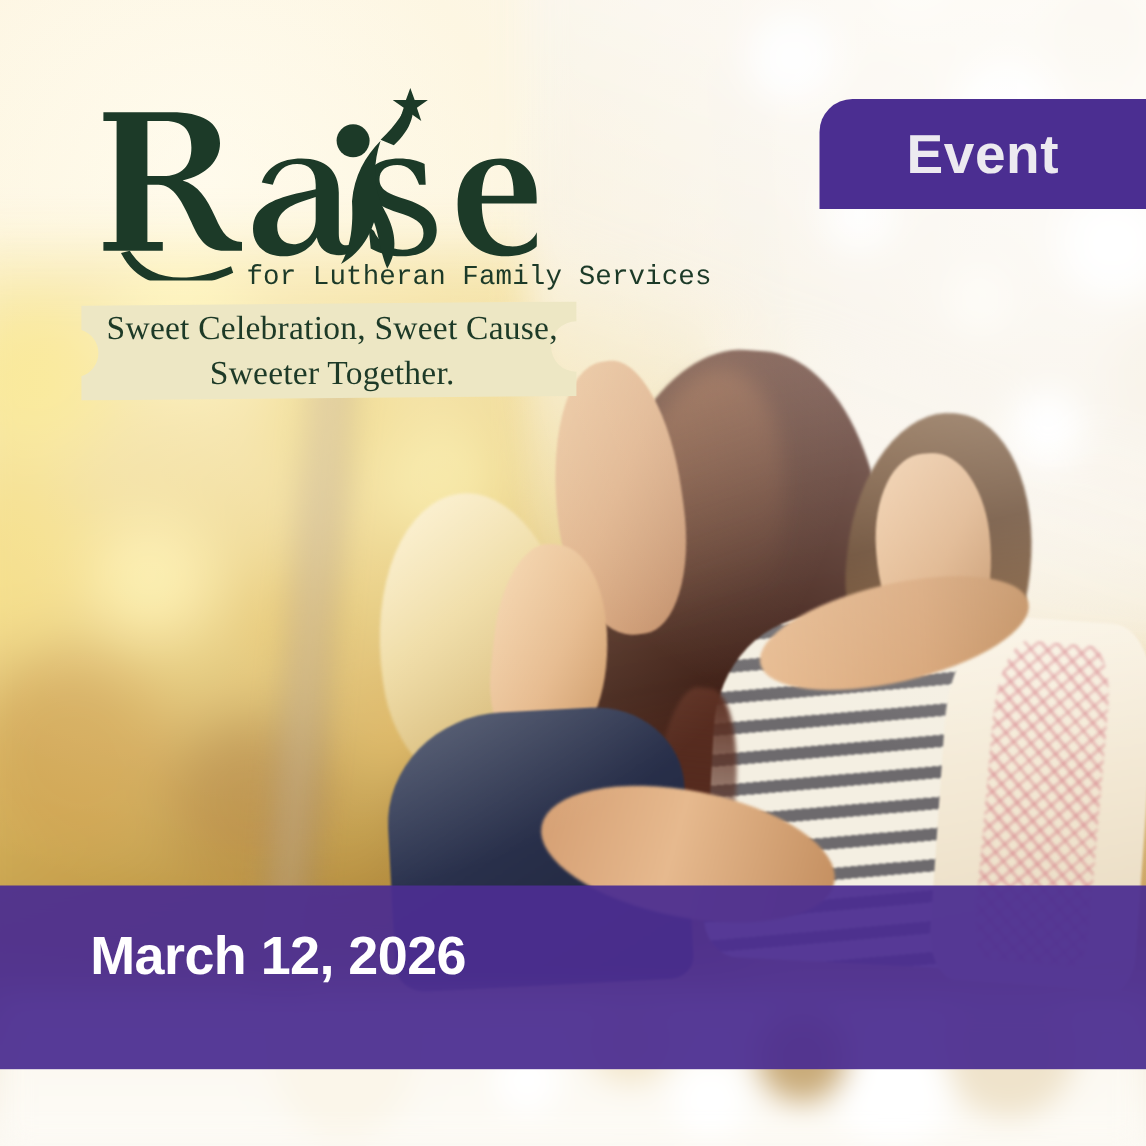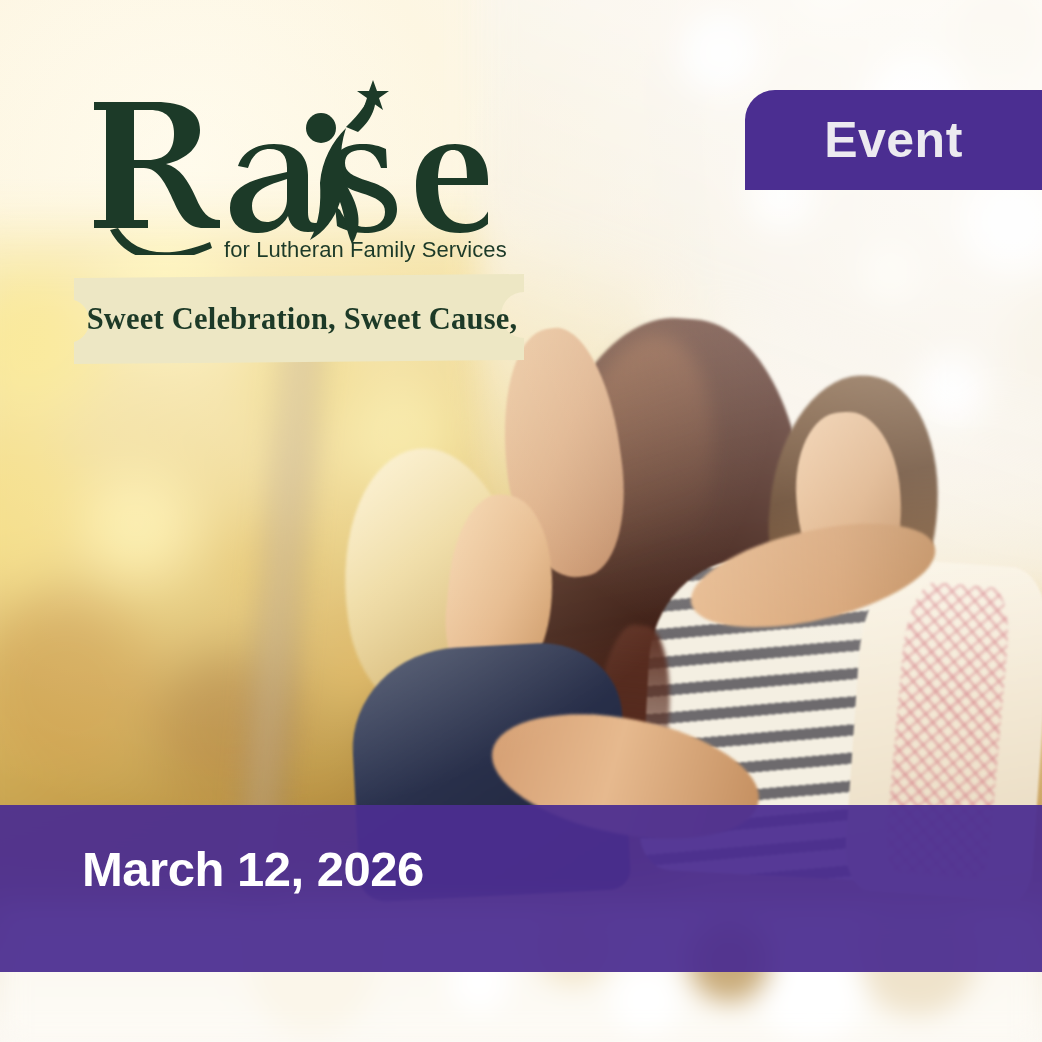--- a/index.html
+++ b/index.html
@@ -354,45 +354,46 @@
   .logo-wordmark {
     position: relative;
     height: 160px;
   }
   .logo-svg { display: block; }
   .logo-tagline {
     position: absolute;
     left: 136px;
     top: 157px;
     color: #1c3a28;
-    font-size: 22px;
+    font-size: 25px;
     font-weight: 400;
     letter-spacing: .1px;
     white-space: nowrap;
+    font-family: Liberation Mono, monospace;
   }
 
   
   .ribbon {
     position: absolute;
     left: 66px;
     top: 274px;
     width: 466px;
     height: 90px;
   }
   .ribbon-bg { position: absolute; inset: 0; display: block; }
   .ribbon-text {
     position: absolute;
     inset: 0;
     display: flex;
     flex-direction: column;
     align-items: center;
     justify-content: center;
     color: #1d3a27;
     font-family: "Liberation Serif", serif;
-    font-weight: bold;
+    font-weight: normal;
     font-size: 30.5px;
     line-height: 1.33;
     text-align: center;
     letter-spacing: .2px;
     padding-left: 6px;
   }
 
   
   .bottom-bar {
     position: absolute;
@@ -517,20 +518,21 @@
     <div class="logo-tagline">for Lutheran Family Services</div>
   </div>
 
   <div class="ribbon">
     <svg class="ribbon-bg" width="466" height="90" viewBox="0 0 466 90" preserveAspectRatio="none">
       <path d="M8 4 L458 0 L458 18 A22 22 0 0 0 458 64 L458 86 L8 90 L8 68
                A22 22 0 0 0 8 26 Z" fill="#EDE7C4"></path>
     </svg>
     <div class="ribbon-text">
       <span>Sweet Celebration, Sweet Cause,</span>
+      <span>Sweeter Together.</span>
     </div>
   </div>
 
   <div class="bottom-bar"></div>
   <div class="bottom-bar-inner">
     <div class="event-date">March 12, 2026</div>
   </div>
 
 </div>
 

